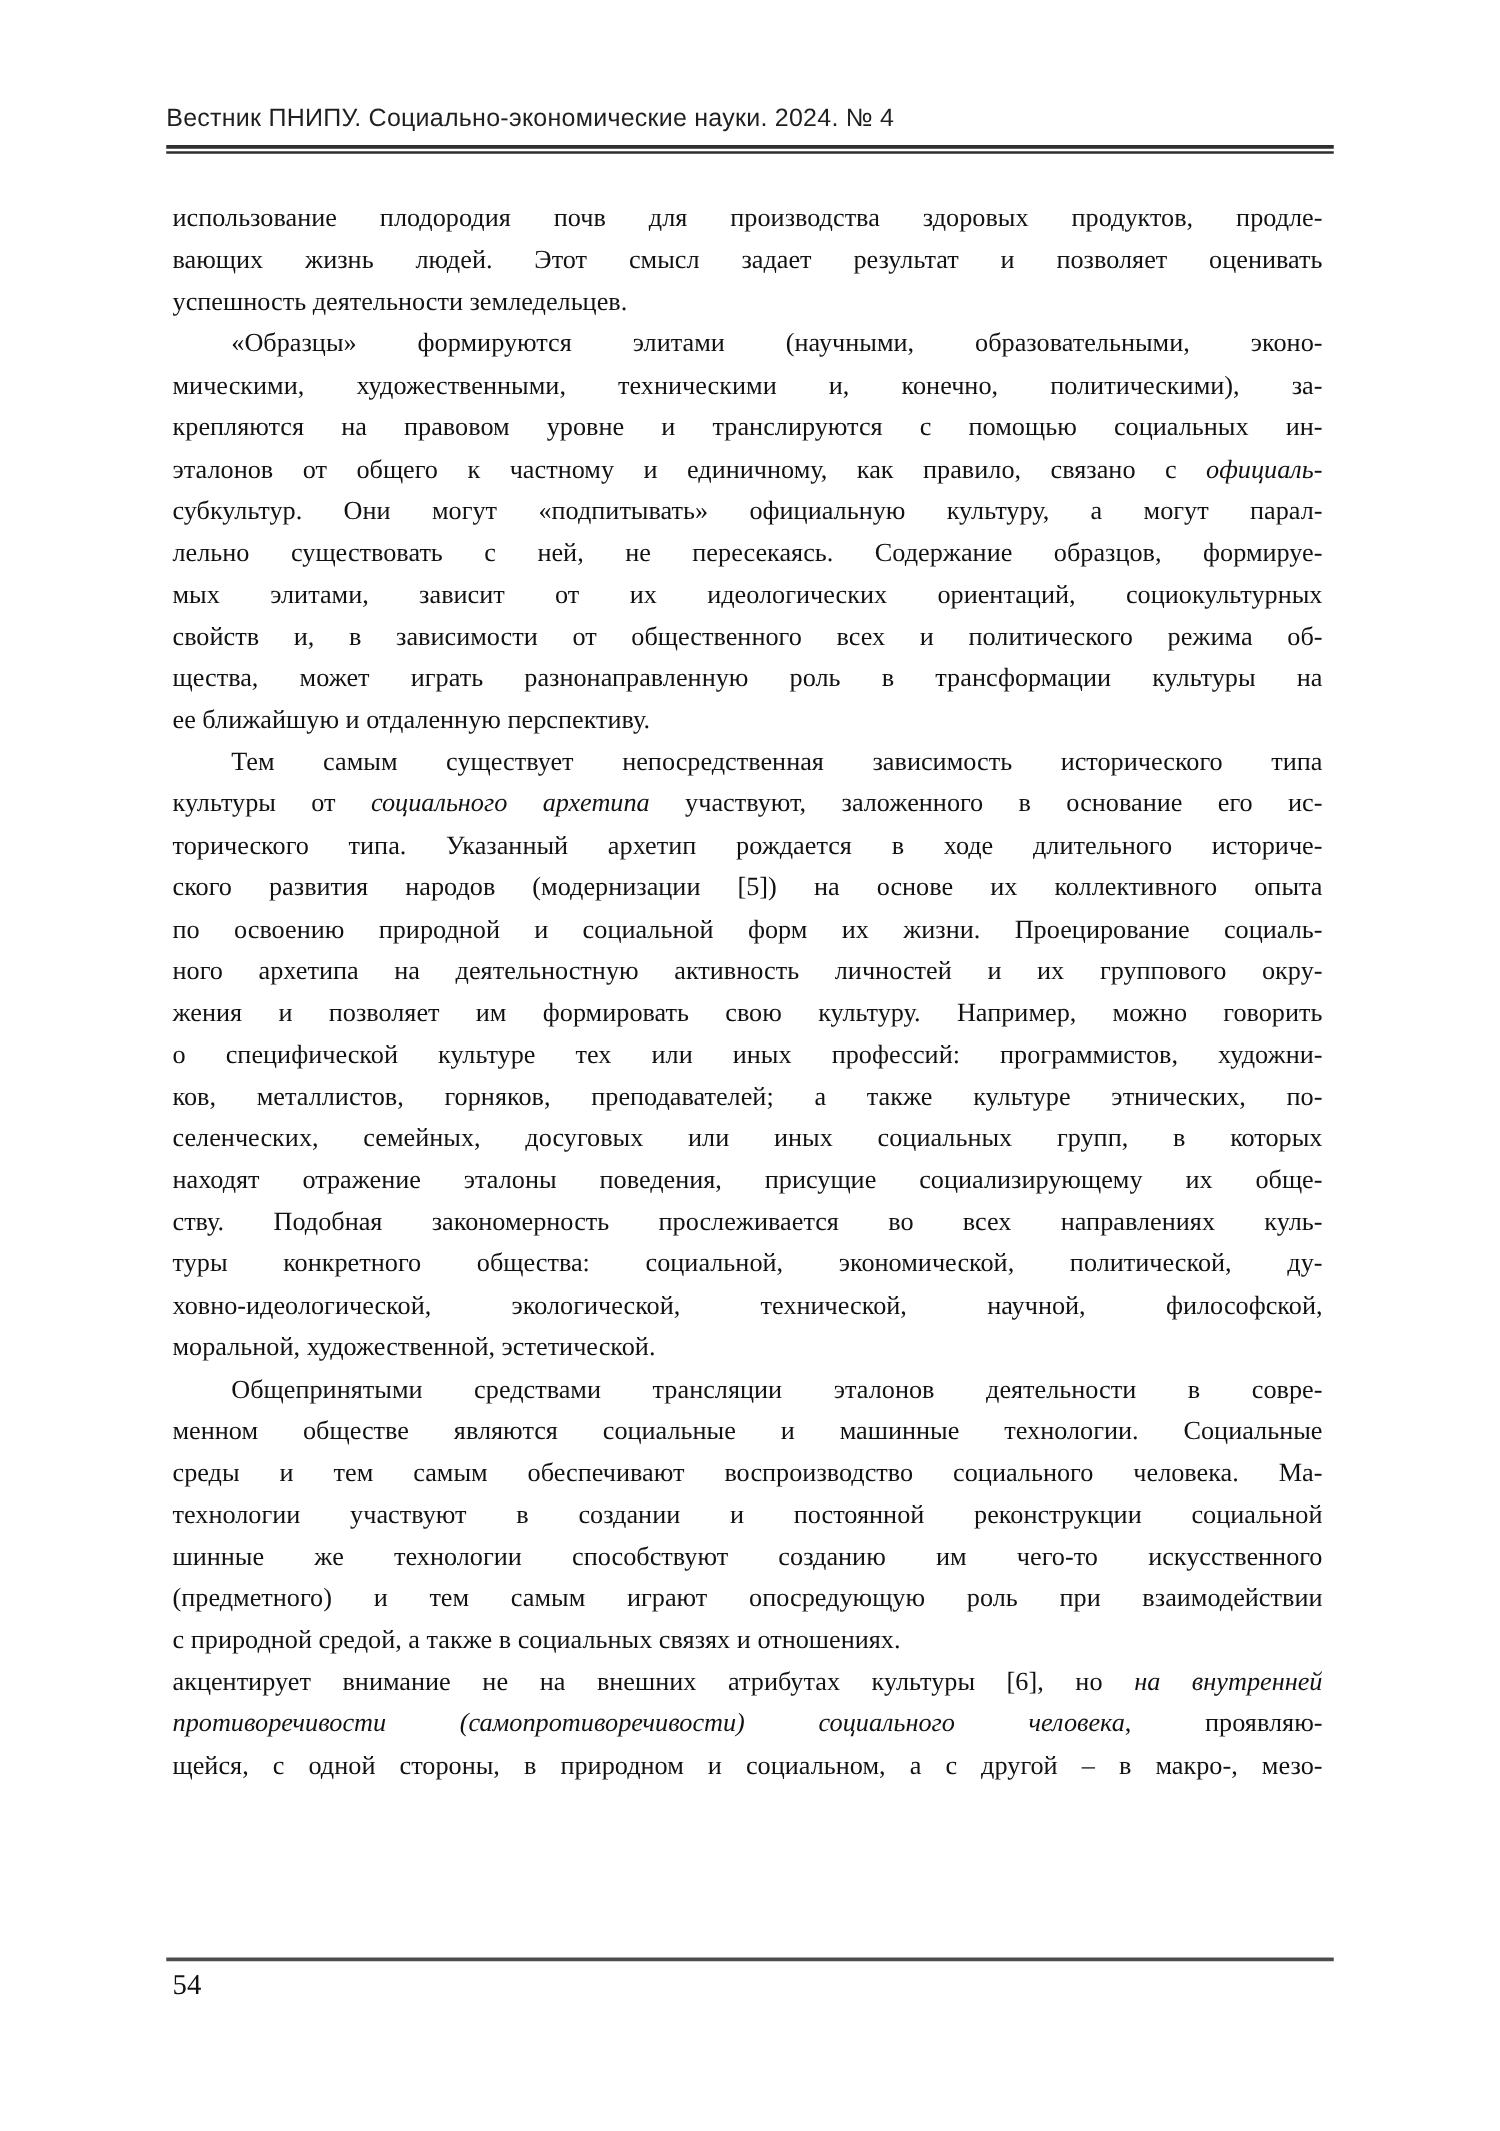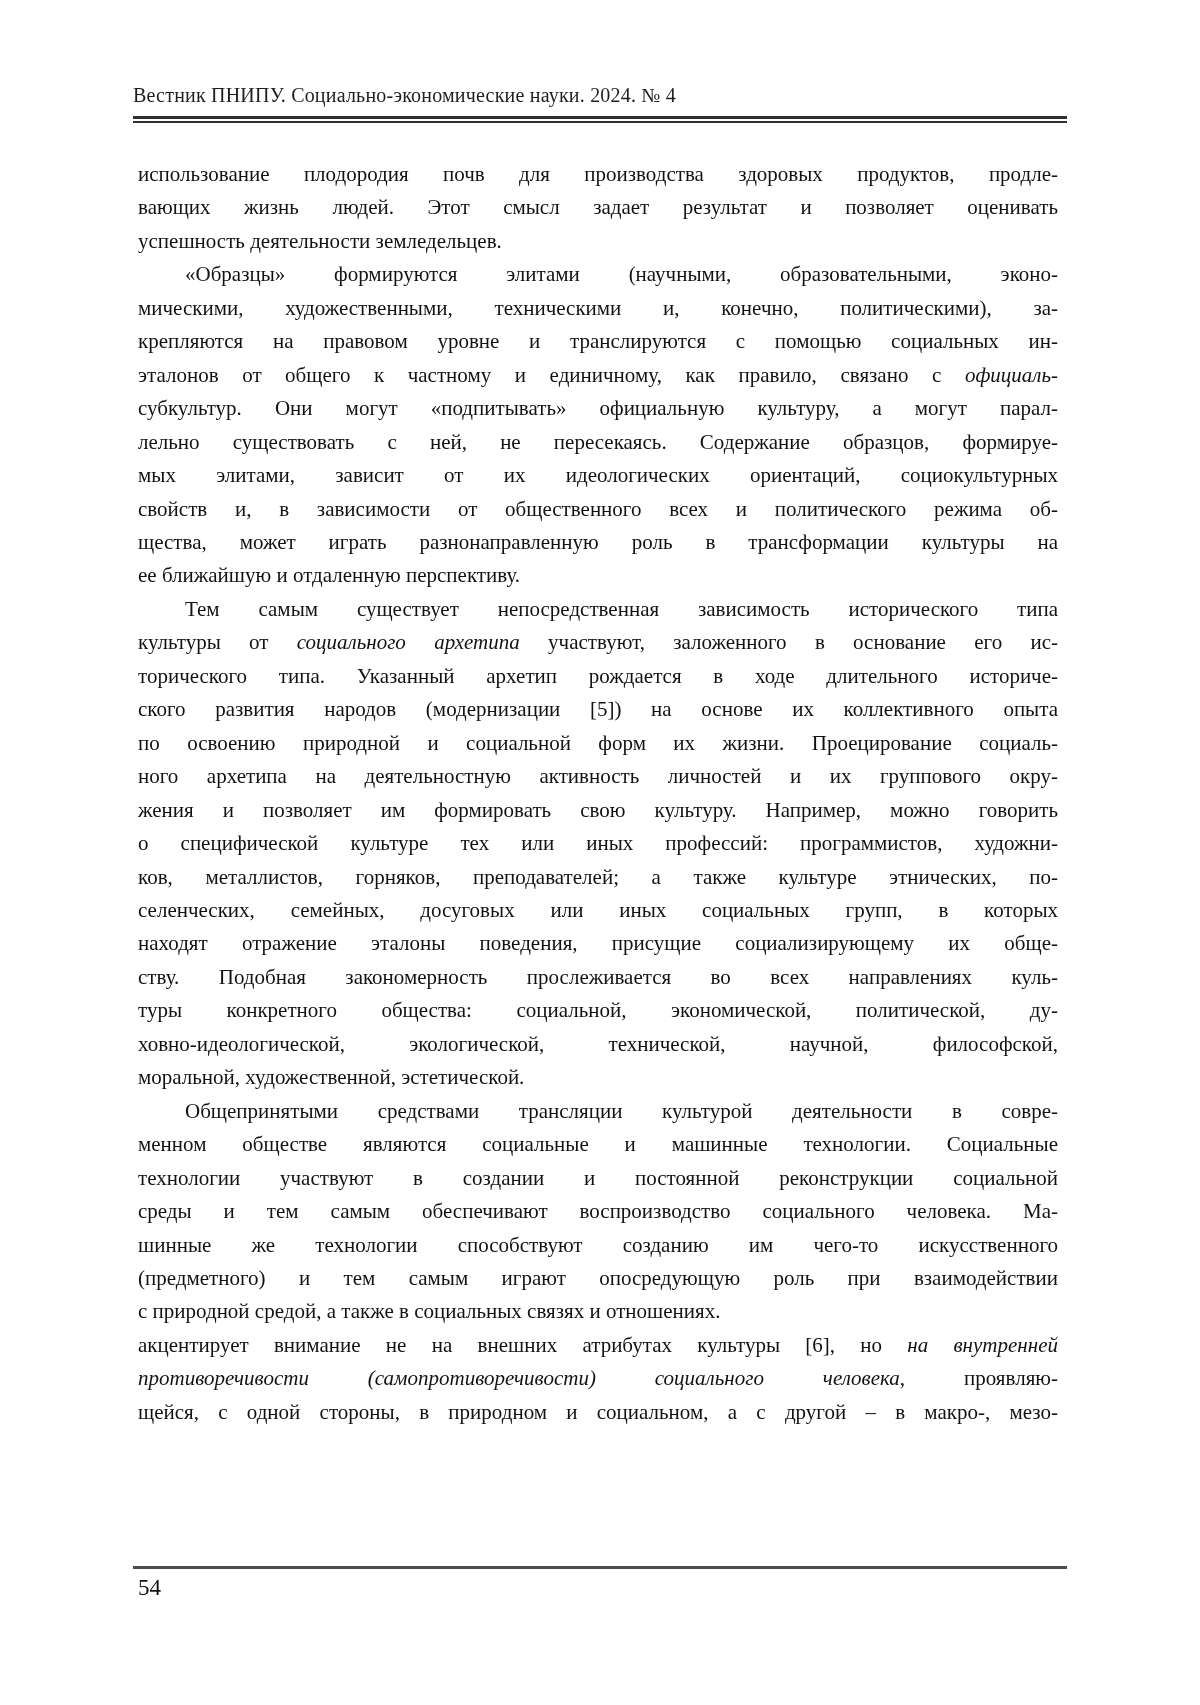--- a/index.html
+++ b/index.html
@@ -14,21 +14,21 @@
     background: #ffffff;
     color: #121212;
     font-family: "Liberation Serif", serif;
     overflow: hidden;
   }
   .running-header {
     position: absolute;
     left: 133px;
     top: 84px;
     width: 934px;
-    font-family: Liberation Serif, serif;
+    font-family: Liberation Sans, sans-serif;
     font-size: 20px;
     letter-spacing: 0.2px;
     color: #1f1f1f;
     white-space: nowrap;
   }
   .header-rule {
     position: absolute;
     left: 133px;
     top: 116px;
     width: 934px;
@@ -117,24 +117,24 @@
         <div class="line"><span>о специфической культуре тех или иных профессий: программистов, художни-</span></div>
         <div class="line"><span>ков, металлистов, горняков, преподавателей; а также культуре этнических, по-</span></div>
         <div class="line"><span>селенческих, семейных, досуговых или иных социальных групп, в которых</span></div>
         <div class="line"><span>находят отражение эталоны поведения, присущие социализирующему их обще-</span></div>
         <div class="line"><span>ству. Подобная закономерность прослеживается во всех направлениях куль-</span></div>
         <div class="line"><span>туры конкретного общества: социальной, экономической, политической, ду-</span></div>
         <div class="line"><span>ховно-идеологической, экологической, технической, научной, философской,</span></div>
         <div class="line end"><span>моральной, художественной, эстетической.</span></div>
       </div>
       <div class="paragraph">
-        <div class="line indent"><span>Общепринятыми средствами трансляции культурой деятельности в совре-</span></div>
+        <div class="line indent"><span>Общепринятыми средствами трансляции эталонов деятельности в совре-</span></div>
         <div class="line"><span>менном обществе являются социальные и машинные технологии. Социальные</span></div>
+        <div class="line"><span>среды и тем самым обеспечивают воспроизводство социального человека. Ма-</span></div>
         <div class="line"><span>технологии участвуют в создании и постоянной реконструкции социальной</span></div>
-        <div class="line"><span>среды и тем самым обеспечивают воспроизводство социального человека. Ма-</span></div>
         <div class="line"><span>шинные же технологии способствуют созданию им чего-то искусственного</span></div>
         <div class="line"><span>(предметного) и тем самым играют опосредующую роль при взаимодействии</span></div>
         <div class="line end"><span>с природной средой, а также в социальных связях и отношениях.</span></div>
       </div>
       <div class="paragraph">
         <div class="line"><span>акцентирует внимание не на внешних атрибутах культуры [6], но </span><span class="it">на внутренней</span></div>
         <div class="line"><span class="it">противоречивости (самопротиворечивости) социального человека</span><span>, проявляю-</span></div>
         <div class="line"><span>щейся, с одной стороны, в природном и социальном, а с другой – в макро-, мезо-</span></div>
       </div>
     </div>

